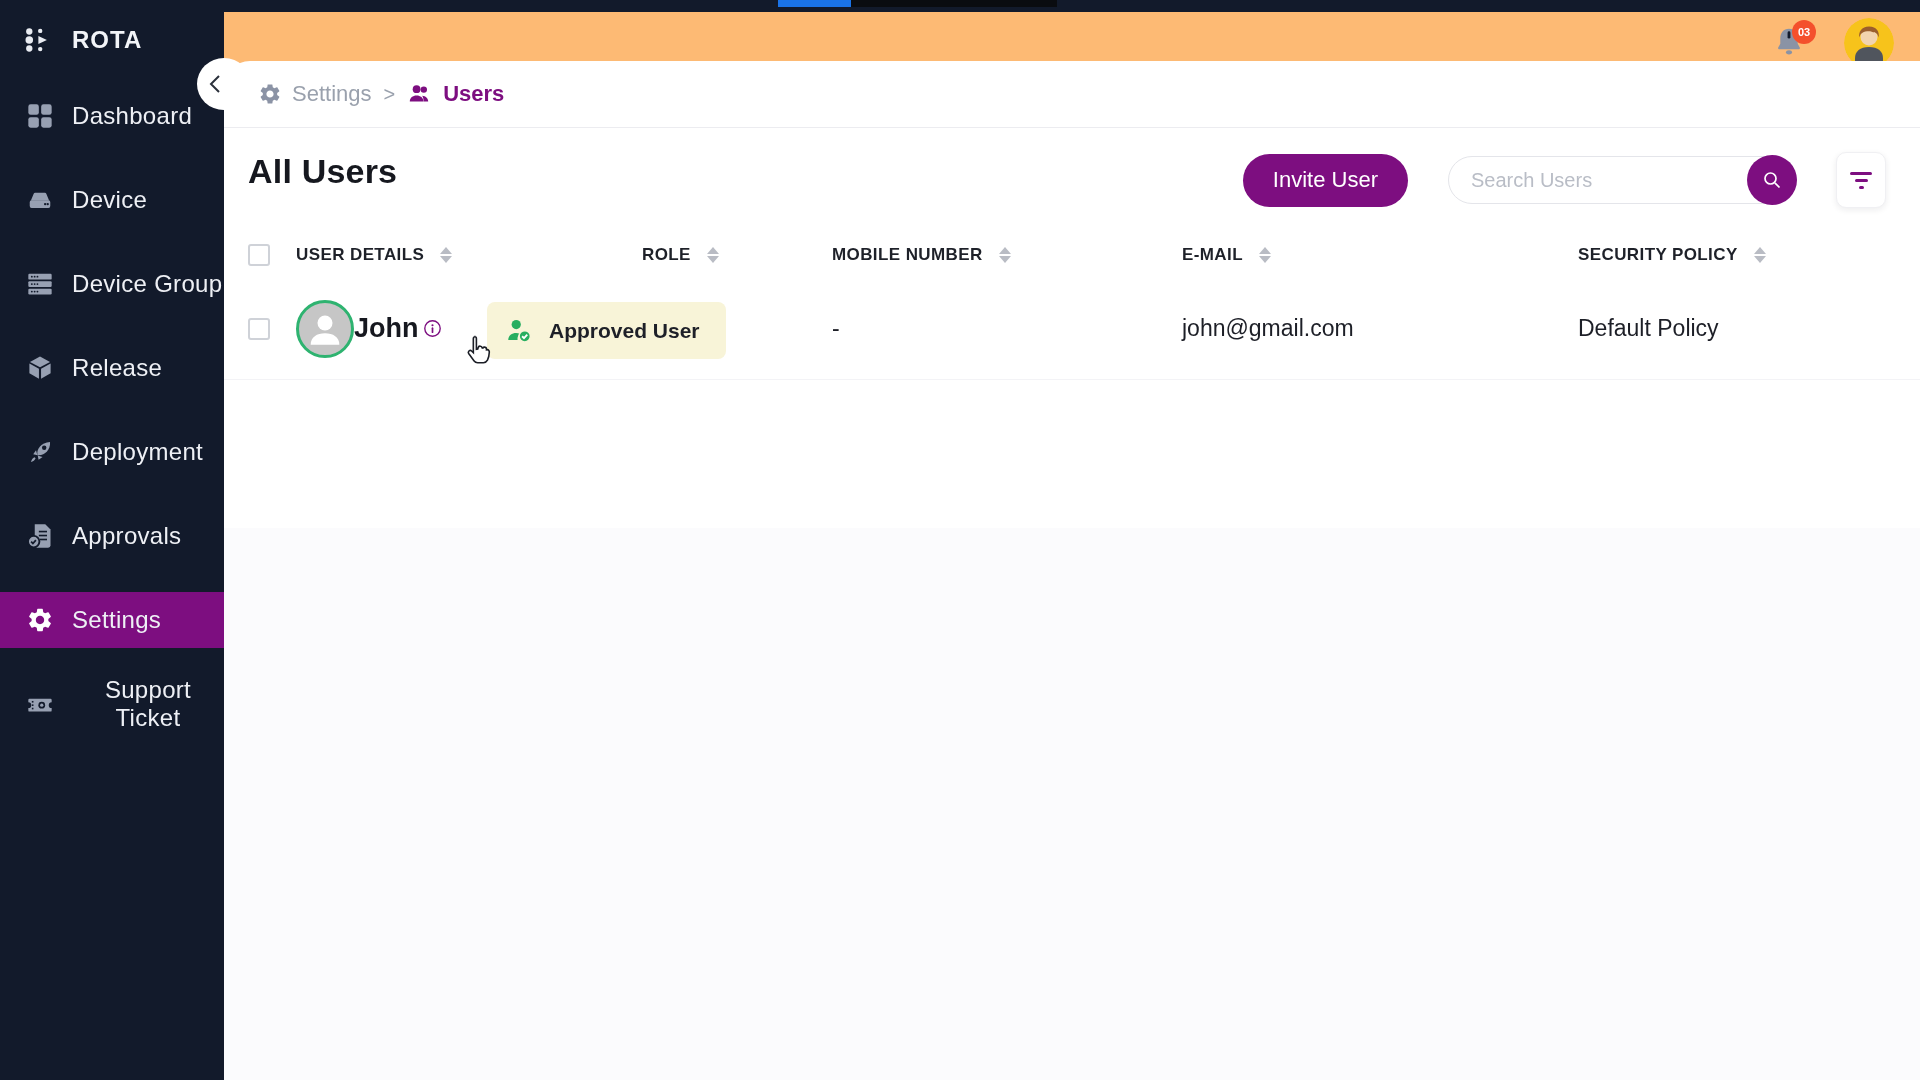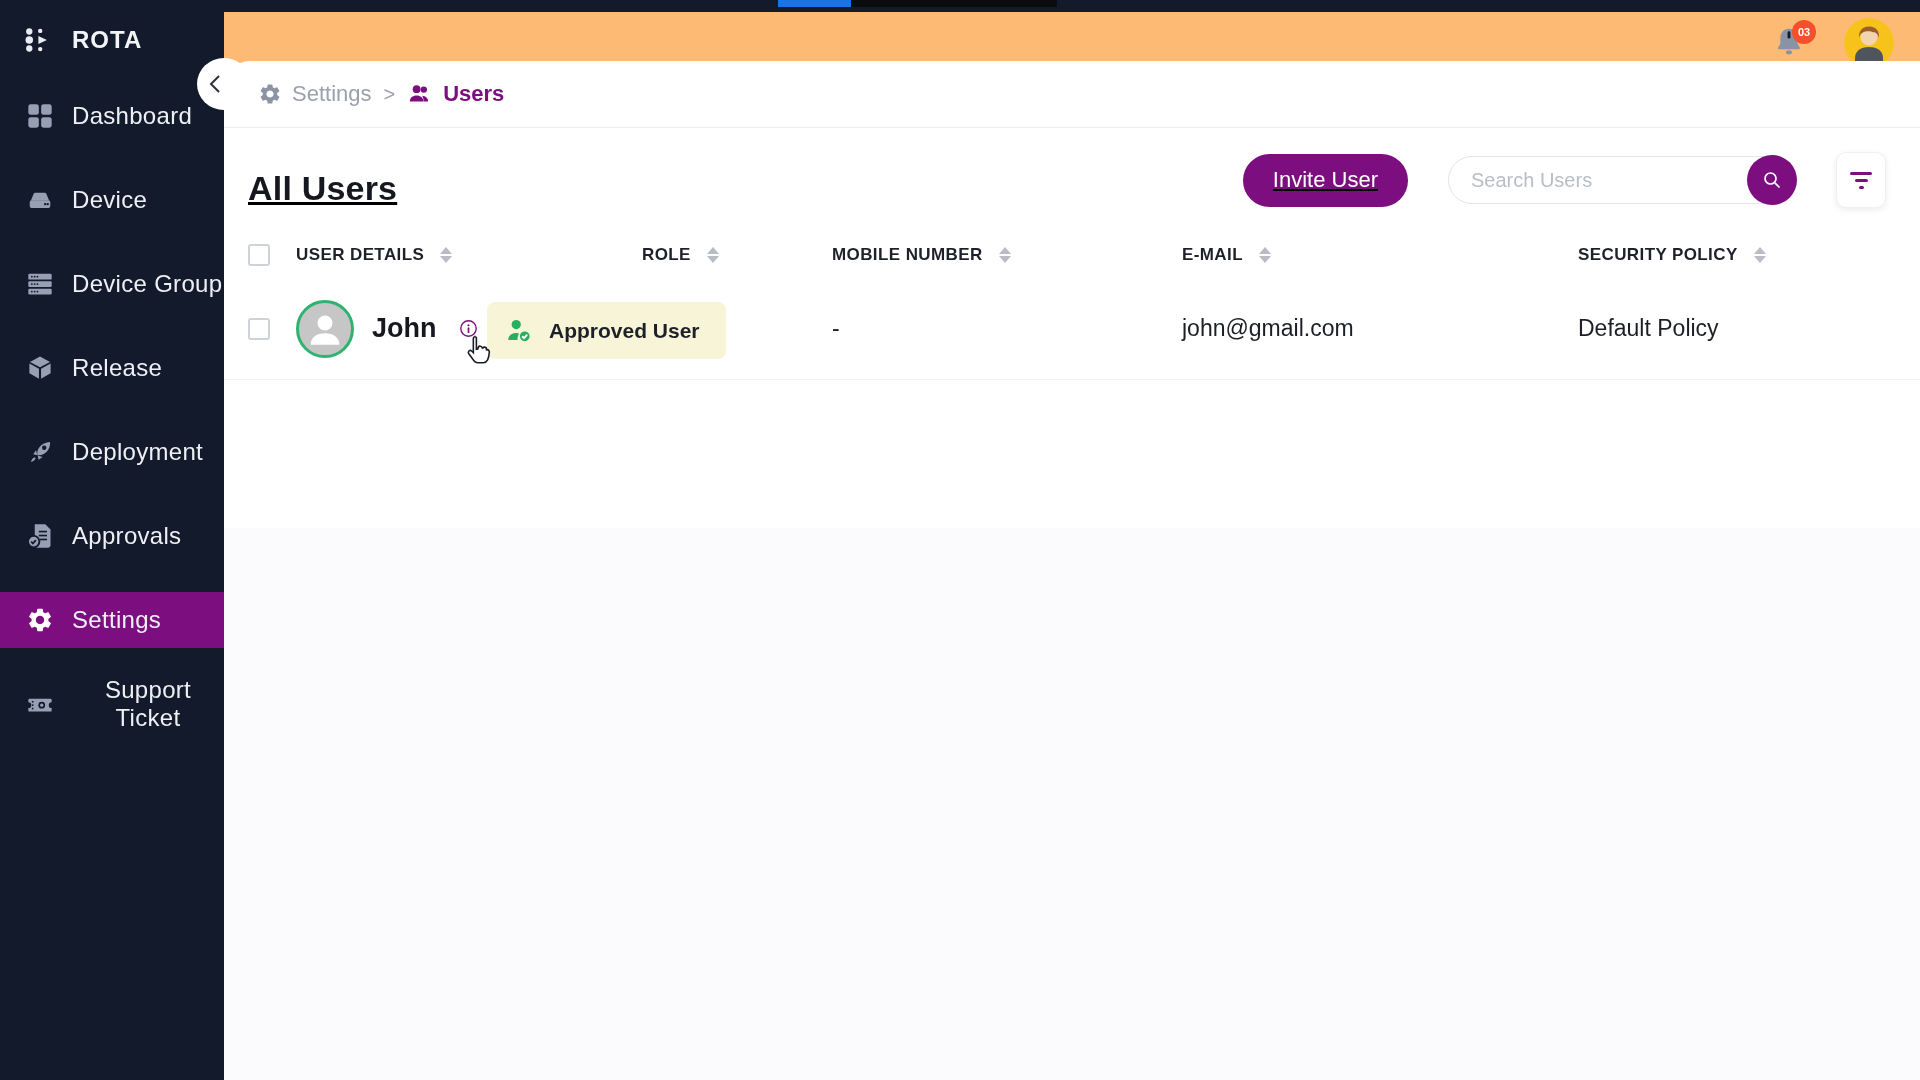--- a/index.html
+++ b/index.html
@@ -36,21 +36,21 @@
   .collapse-tab { position: absolute; left: -27px; top: -3px; width: 54px; height: 52px; border-radius: 50%;
     background: #ffffff; display: flex; align-items: center; justify-content: flex-start; padding-left: 9px; cursor: pointer; z-index: 5; }
 
   .header-bar { height: 67px; display: flex; align-items: center; padding-left: 34px; border-bottom: 1px solid #ececf0; }
   .breadcrumb { display: flex; align-items: center; gap: 12px; }
   .crumb { display: flex; align-items: center; gap: 10px; cursor: pointer; }
   .crumb-label-muted { color: #9aa1ad; font-size: 22px; }
   .crumb-sep { color: #9aa1ad; font-size: 20px; }
   .crumb-label-active { color: #7d0e80; font-size: 22px; font-weight: 600; }
 
-  .toolbar { display: flex; align-items: flex-end; margin: 24px 34px 0 24px; height: 56px; text-decoration: underline; }
+  .toolbar { display: flex; align-items: flex-start; margin: 24px 34px 0 24px; height: 56px; }
   .page-title { font-size: 34px; font-weight: bold; color: #16181f; letter-spacing: .2px; }
   .toolbar-right { margin-left: auto; display: flex; align-items: center; gap: 40px; }
   .invite-btn { background: #7d0e80; color: #fff; border: none; border-radius: 27px; height: 53px; padding: 0 30px;
     font-size: 22px; font-family: inherit; cursor: pointer; }
   .search-wrap { position: relative; width: 348px; height: 48px; }
   .search-input { width: 100%; height: 100%; border: 1px solid #e4e5ea; border-radius: 26px; padding: 0 58px 0 22px;
     font-size: 20px; font-family: inherit; color: #15803d; outline: none; }
   .search-input::placeholder { color: #b9bdc6; }
   .search-btn { position: absolute; right: -1px; top: -1px; width: 50px; height: 50px; border-radius: 50%;
     background: #7d0e80; border: none; cursor: pointer; display: flex; align-items: center; justify-content: center; }
@@ -64,21 +64,21 @@
   .grid-row { display: grid; grid-template-columns: 48px 346px 190px 350px 396px 1fr; align-items: center; padding-left: 24px; }
   .thead { height: 46px; margin-top: 24px; }
   .th { display: flex; align-items: center; gap: 16px; color: #1e2129; font-size: 17px; font-weight: bold;
     letter-spacing: .4px; cursor: pointer; }
   .sort { display: inline-flex; flex-direction: column; gap: 2px; }
   .sort .up   { width: 0; height: 0; border-left: 6px solid transparent; border-right: 6px solid transparent; border-bottom: 7px solid #b9bcc4; }
   .sort .down { width: 0; height: 0; border-left: 6px solid transparent; border-right: 6px solid transparent; border-top: 7px solid #b9bcc4; }
   .checkbox { width: 22px; height: 22px; border: 2px solid #cfd2d8; border-radius: 3px; background: #fff; cursor: pointer; }
 
   .trow { position: relative; height: 102px; border-bottom: 1px solid #f3f3f6; background: #fff; }
-  .user-cell { display: flex; align-items: center; gap: 18px; }
+  .user-cell { display: flex; align-items: center; }
   .row-avatar { width: 58px; height: 58px; border-radius: 50%; background: #c6c6c6; border: 3px solid #2eb370;
     display: flex; align-items: center; justify-content: center; overflow: hidden; }
   .user-name { font-size: 27px; font-weight: bold; color: #16181f; }
   .info-btn { margin-left: 4px; cursor: pointer; display: inline-flex; }
   .cell-text { font-size: 23px; color: #1d1f27; }
   .role-fragment { position: absolute; left: 477px; top: 35px; font-size: 27px; font-weight: bold; color: #16181f; }
 
   .tooltip { position: absolute; left: 263px; top: 24px; height: 57px; display: flex; align-items: center; gap: 14px;
     background: #f8f4d8; border-radius: 8px; padding: 0 26px 0 18px; z-index: 6; }
   .tooltip-text { font-size: 21px; font-weight: bold; color: #1e2028; }

